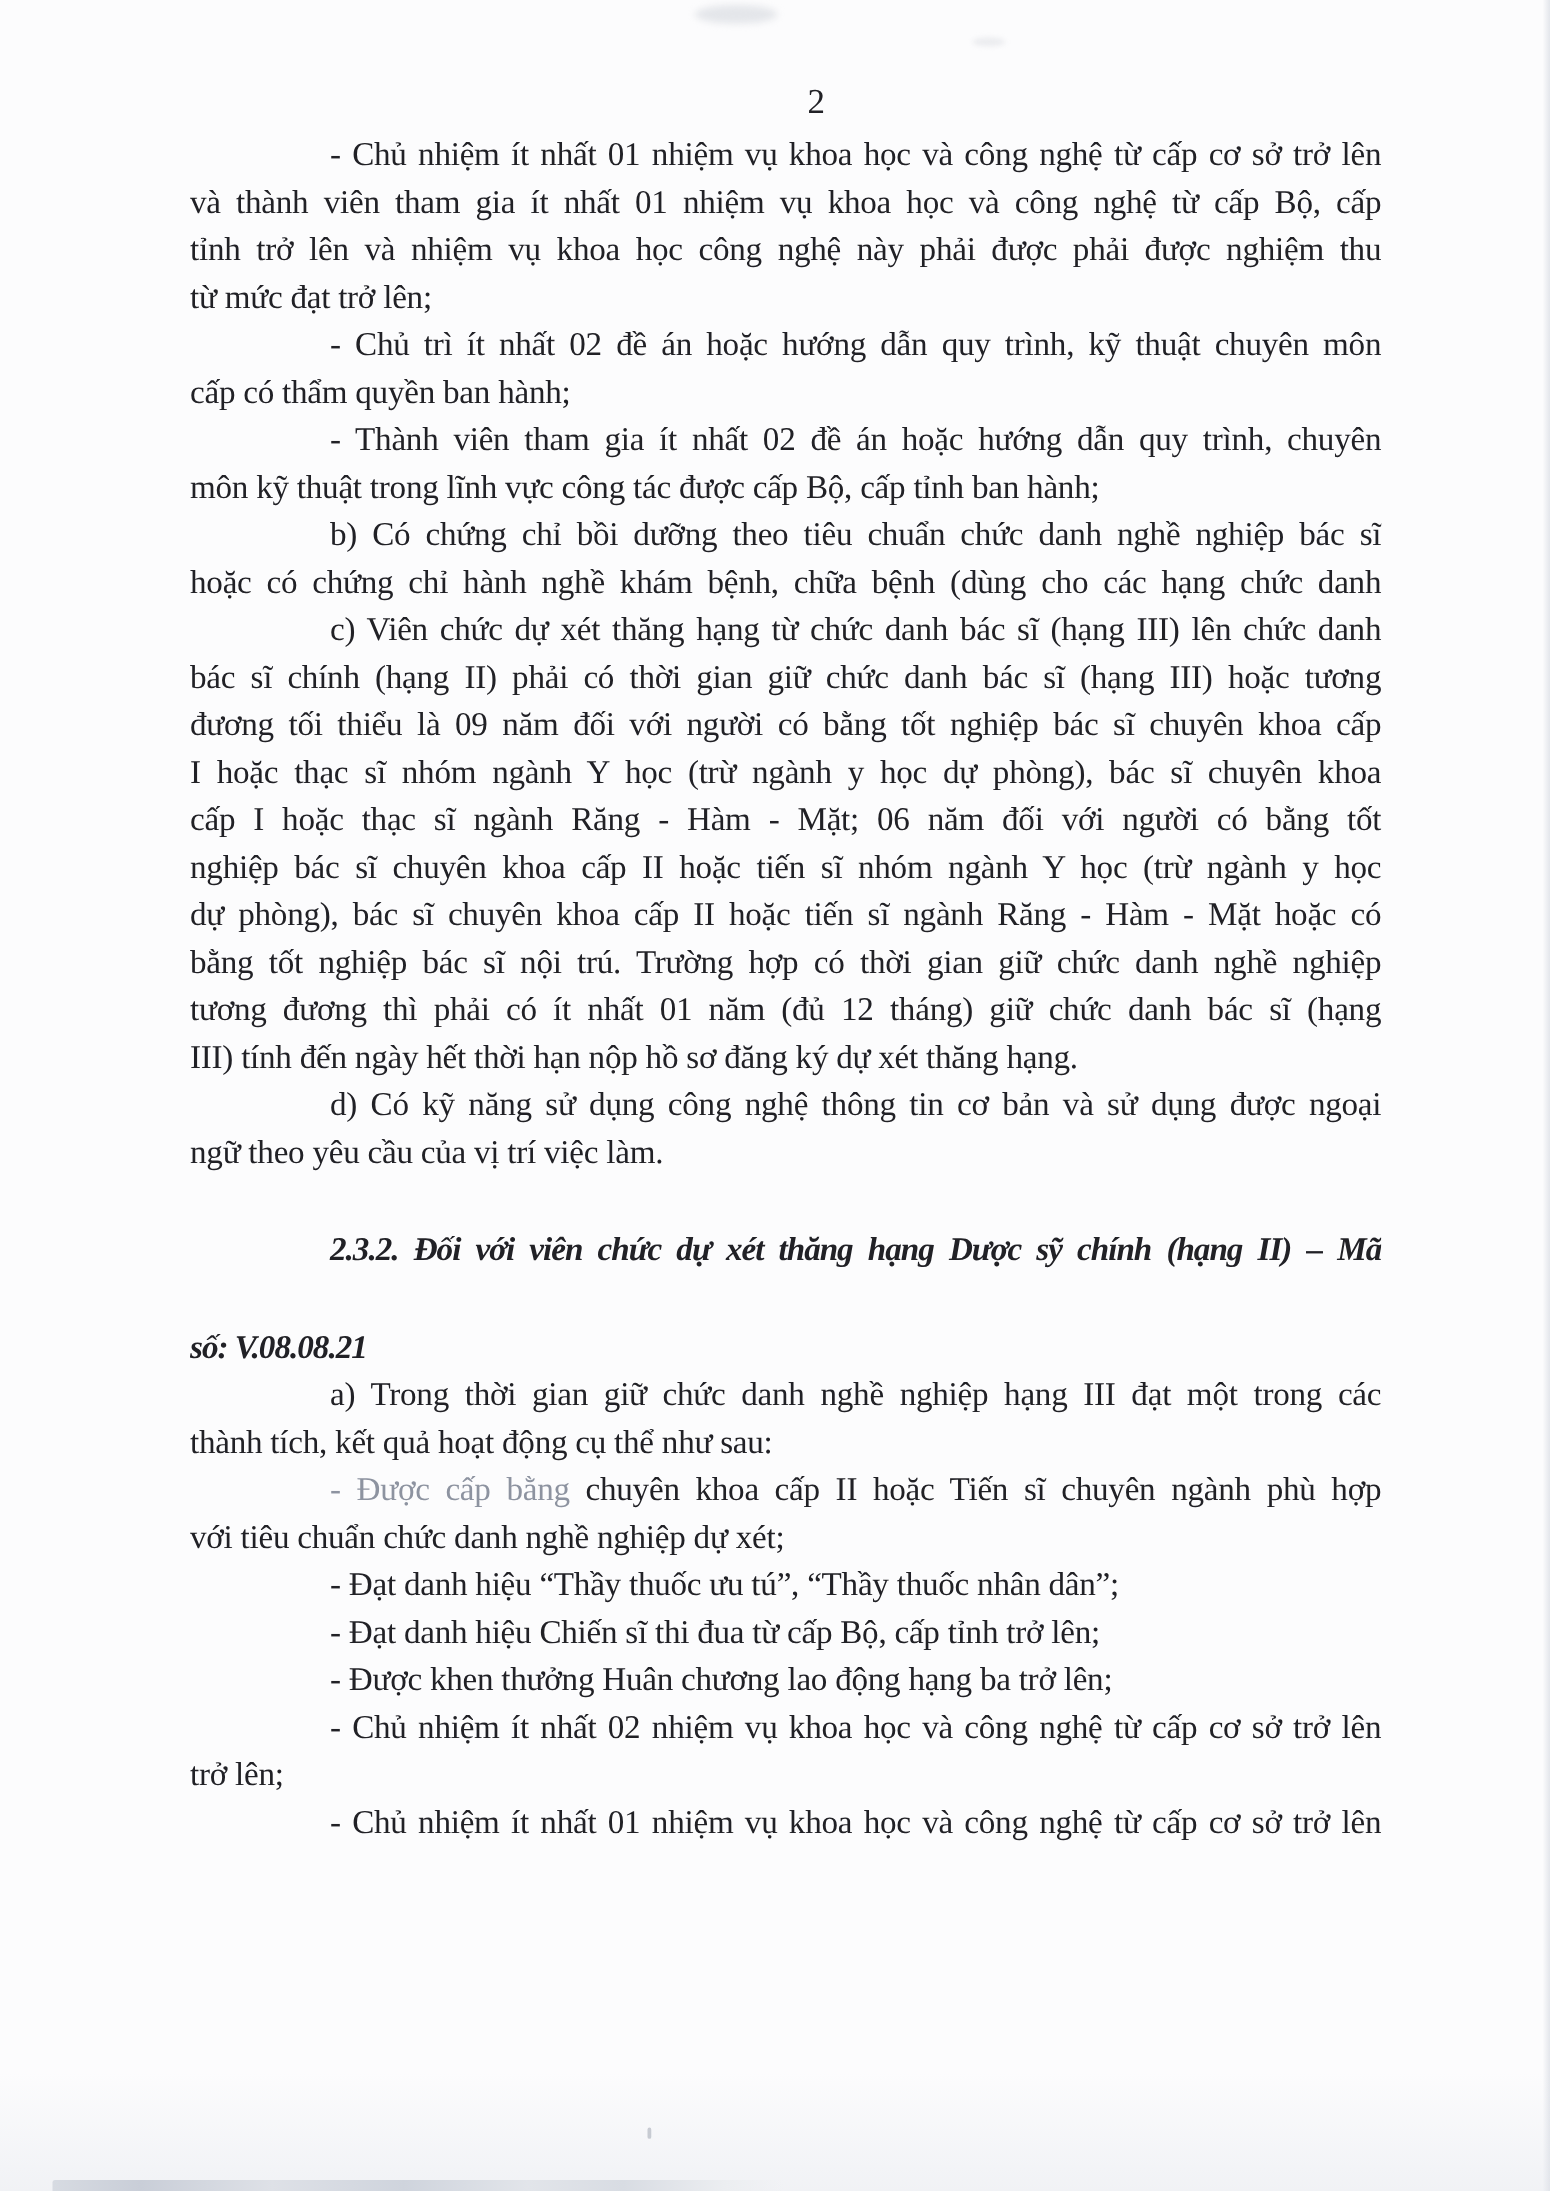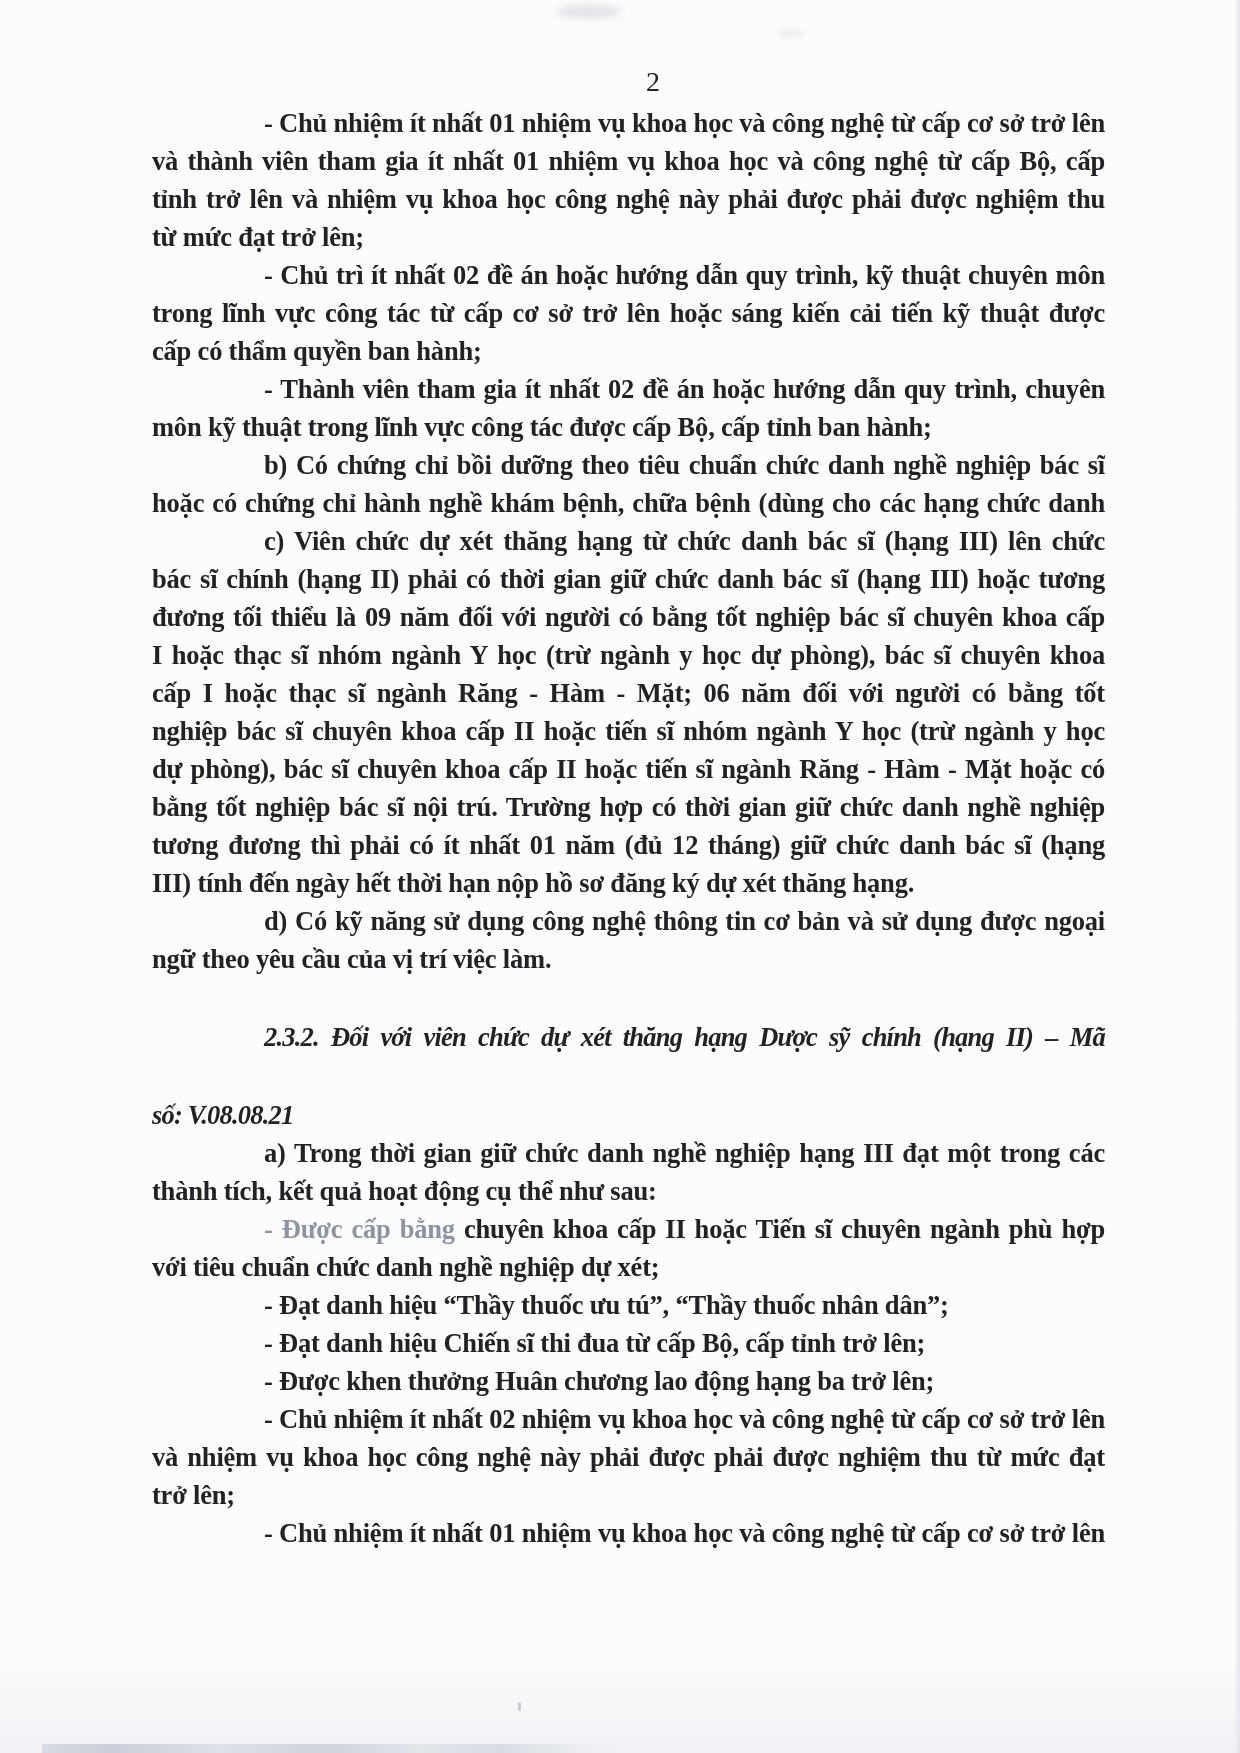--- a/index.html
+++ b/index.html
@@ -31,21 +31,20 @@
   }
   .line {
     font-size: 26.5px;
     line-height: 38px;
     height: 38px;
     letter-spacing: -0.2px;
     text-align: justify;
     text-align-last: left;
     overflow: hidden;
     white-space: normal;
-    font-weight: bold;
   }
   .line.jl { text-align-last: justify; }
   .line.indent { text-indent: 112px; }
   .para { margin: 0; }
   .para.heading .line {
     font-weight: bold;
     font-style: italic;
     letter-spacing: -0.8px;
     margin-top: 40px;
   }
@@ -95,21 +94,20 @@
 
     <section class="para">
       <div class="line indent jl">- Chủ nhiệm ít nhất 01 nhiệm vụ khoa học và công nghệ từ cấp cơ sở trở lên</div>
       <div class="line jl">và thành viên tham gia ít nhất 01 nhiệm vụ khoa học và công nghệ từ cấp Bộ, cấp</div>
       <div class="line jl">tỉnh trở lên và nhiệm vụ khoa học công nghệ này phải được phải được nghiệm thu</div>
       <div class="line">từ mức đạt trở lên;</div>
     </section>
 
     <section class="para">
       <div class="line indent jl">- Chủ trì ít nhất 02 đề án hoặc hướng dẫn quy trình, kỹ thuật chuyên môn</div>
-      <div class="line jl">trong lĩnh vực công tác từ cấp cơ sở trở lên hoặc sáng kiến cải tiến kỹ thuật được</div>
       <div class="line">cấp có thẩm quyền ban hành;</div>
     </section>
 
     <section class="para">
       <div class="line indent jl">- Thành viên tham gia ít nhất 02 đề án hoặc hướng dẫn quy trình, chuyên</div>
       <div class="line">môn kỹ thuật trong lĩnh vực công tác được cấp Bộ, cấp tỉnh ban hành;</div>
     </section>
 
     <section class="para">
       <div class="line indent jl">b) Có chứng chỉ bồi dưỡng theo tiêu chuẩn chức danh nghề nghiệp bác sĩ</div>
@@ -158,21 +156,20 @@
     <section class="para">
       <div class="line indent">- Đạt danh hiệu Chiến sĩ thi đua từ cấp Bộ, cấp tỉnh trở lên;</div>
     </section>
 
     <section class="para">
       <div class="line indent">- Được khen thưởng Huân chương lao động hạng ba trở lên;</div>
     </section>
 
     <section class="para">
       <div class="line indent jl">- Chủ nhiệm ít nhất 02 nhiệm vụ khoa học và công nghệ từ cấp cơ sở trở lên</div>
-      <div class="line jl">và nhiệm vụ khoa học công nghệ này phải được phải được nghiệm thu từ mức đạt</div>
       <div class="line">trở lên;</div>
     </section>
 
     <section class="para">
       <div class="line indent jl">- Chủ nhiệm ít nhất 01 nhiệm vụ khoa học và công nghệ từ cấp cơ sở trở lên</div>
     </section>
 
   </main>
 
   <div class="artifact smudge-top"></div>

